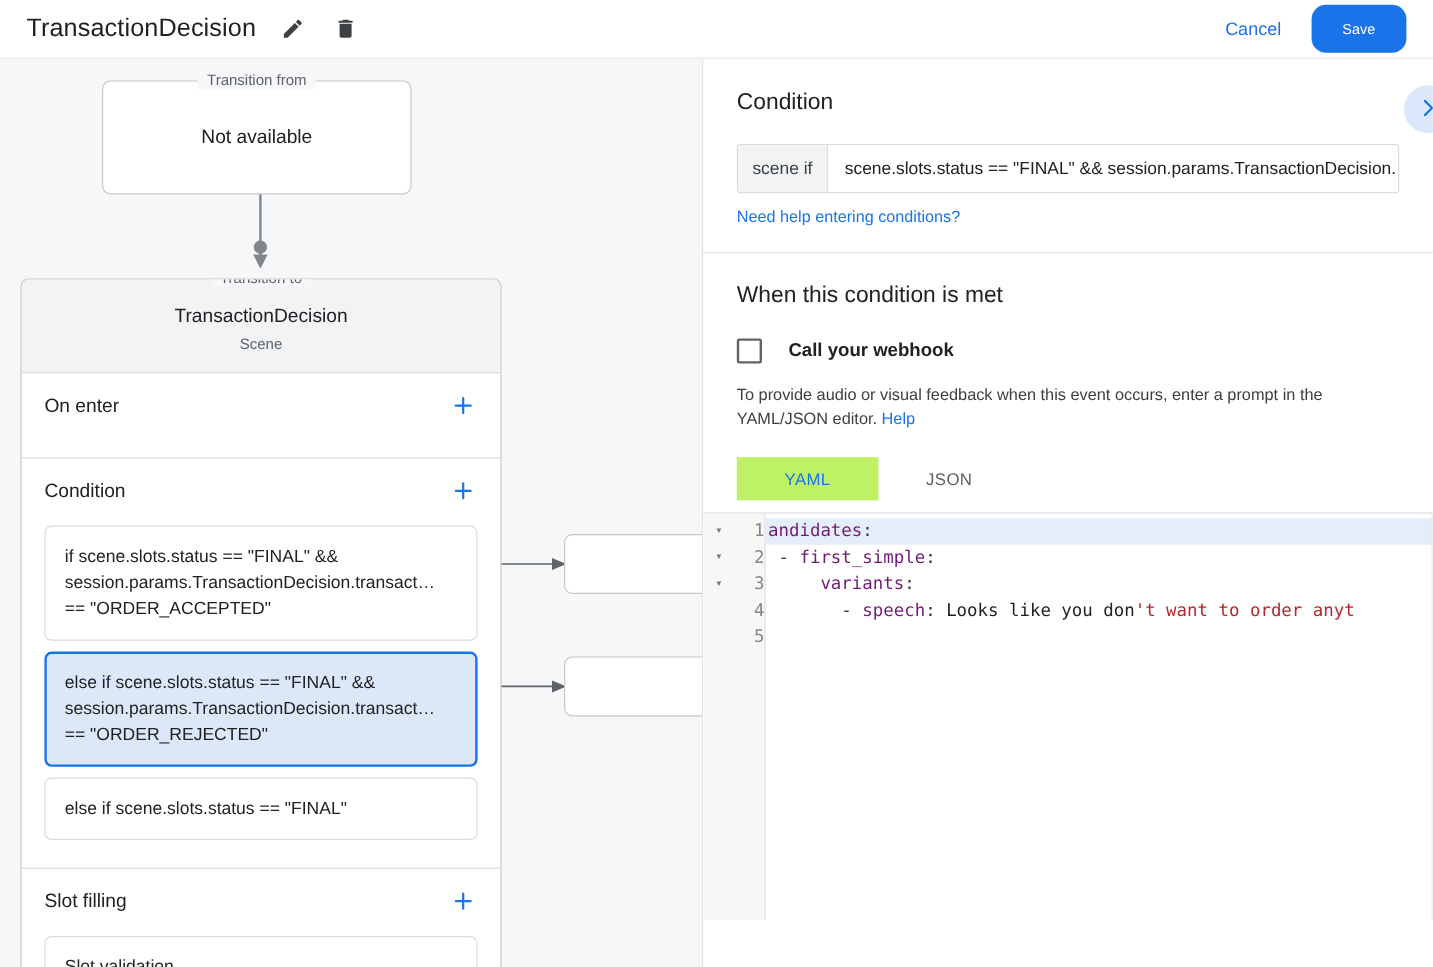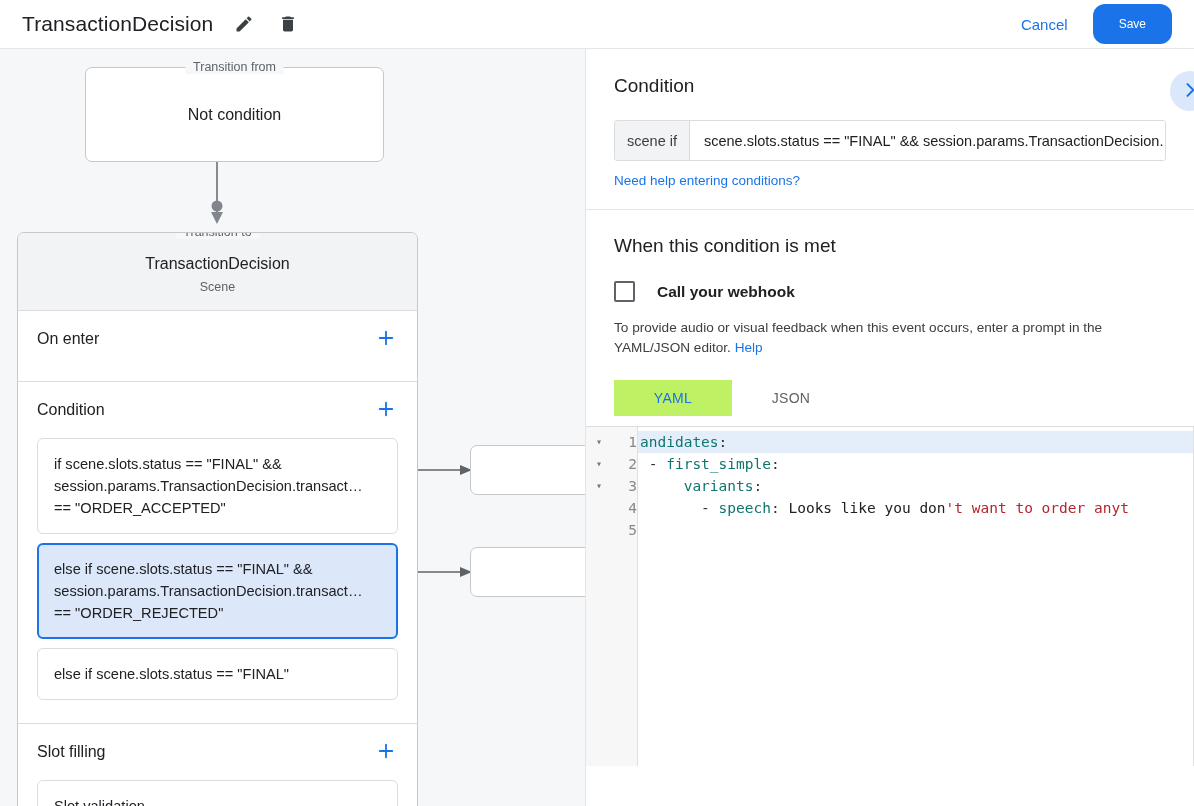--- a/index.html
+++ b/index.html
@@ -78,21 +78,21 @@
     left: 50%;
     transform: translateX(-50%);
     background: #f6f7f9;
     padding: 0 8px;
     font-size: 12.5px;
     color: #5f6368;
     white-space: nowrap;
   }
 
   #transition-from {
-    left: 85px; top: 18px; width: 299px; height: 95px;
+    left: 85px; top: 18px; width: 258px; height: 95px;
   }
   #transition-from .body {
     display: flex; align-items: center; justify-content: center;
     height: 100%;
     font-size: 16px;
     color: #202124;
   }
 
   
   #transition-to {
@@ -296,21 +296,21 @@
   .fold-cell { text-align: center; color: #777; font-size: 10px; }
   #code-area {
     flex: 1;
     padding-top: 4px;
     position: relative;
     overflow: hidden;
     white-space: pre;
   }
   .code-line { padding-left: 2px; }
   .code-line.hl { background: #e4eefb; }
-  .tok-key { color: #0f766e; }
+  .tok-key { color: #701a75; }
   .tok-plain { color: #202124; }
   .tok-str { color: #b5262e; }
   .tok-punc { color: #333333; }
   #editor-vscroll {
     position: absolute;
     right: 0; top: 0;
     width: 1px; height: 100%;
     background: #e0e0e0;
   }
 </style>
@@ -371,21 +371,21 @@
 
     <g>
       <circle cx="399" cy="523" r="5.5" fill="#80868b"></circle>
       <line x1="399" y1="523" x2="462" y2="523" stroke="#5f6368" stroke-width="1.4"></line>
       <polygon points="460,518 472,523 460,528" fill="#5f6368"></polygon>
     </g>
   </svg>
 
   <div class="fcard" id="transition-from">
     <div class="fcard-legend">Transition from</div>
-    <div class="body">Not condition</div>
+    <div class="body">Not available</div>
   </div>
 
   <div class="target-box" id="target-box-1"></div>
   <div class="target-box" id="target-box-2"></div>
 
   <div class="fcard" id="transition-to">
     <div class="fcard-legend">Transition to</div>
 
     <div id="scene-head">
       <div id="scene-name">TransactionDecision</div>

